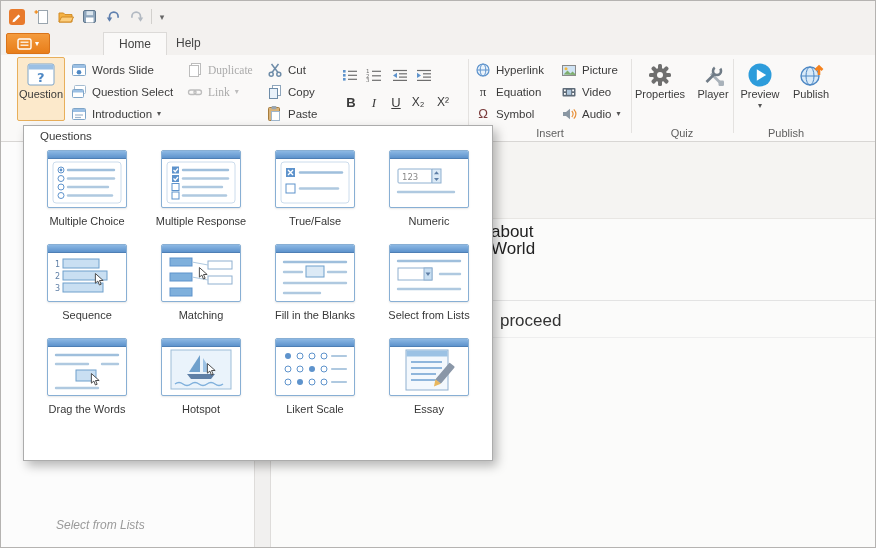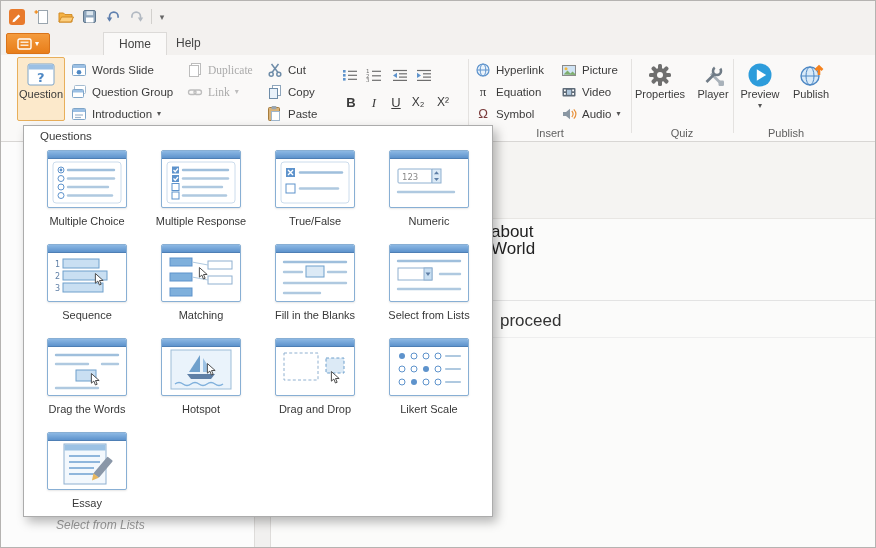--- a/index.html
+++ b/index.html
@@ -52,21 +52,21 @@
                  border-left:1px solid #DEDCDA; border-right:1px solid #DEDCDA; z-index:1; }
   .workspace   { position:absolute; left:270px; top:141px; right:0; bottom:0; background:#FBFBFA; z-index:1; }
   .ws-header   { position:absolute; left:0; top:0; right:0; height:77px; background:#F5F4F2;
                  border-bottom:1px solid #E8E6E3; }
   .frag { position:absolute; font-size:17px; color:#222; z-index:2; white-space:nowrap; }
   .ws-line { position:absolute; height:1px; z-index:2; }
   .list-item-text { position:absolute; left:55px; top:517px; font-size:12px; font-style:italic;
                     color:#9A9A9A; z-index:2; white-space:nowrap; }
 
   
-  .qpanel { position:absolute; left:22px; top:124px; width:470px; height:392px; background:#FFFFFF;
+  .qpanel { position:absolute; left:22px; top:124px; width:470px; height:336px; background:#FFFFFF;
             border:1px solid #ACACAC; box-shadow:4px 5px 10px rgba(0,0,0,0.28); z-index:20; }
   .qpanel-title { position:absolute; left:16px; top:4px; font-size:11.5px; color:#3A3A3A; }
   .qgrid { position:absolute; left:6px; top:20px; width:458px; display:grid;
            grid-template-columns:repeat(4,114px); grid-auto-rows:94px; justify-items:center; }
   .qitem { width:112px; text-align:center; padding-top:4px; cursor:default; }
   .qicon { width:80px; height:58px; margin:0 auto; border:1px solid #88AFD4; background:#fff;
            border-radius:2px; box-shadow:0 1px 2px rgba(0,0,0,0.10); overflow:hidden; }
   .qbar { height:8px; background:linear-gradient(#8CB8E4,#5E93CC); border-bottom:1px solid #4E7FB5; }
   .qlabel { margin-top:7px; font-size:11px; color:#383838; white-space:nowrap; }
 
@@ -159,21 +159,21 @@
         <circle cx="8" cy="10.2" r="2.3" fill="#4E88C4"></circle>
         </svg>
       <span>Words Slide</span>
     </div>
     <div class="rs" style="left:70px;top:27px">
       <svg width="16" height="16">
         <rect x="3.5" y="1.5" width="11" height="8" rx="1" fill="#fff" stroke="#A5BCD0"></rect>
         <rect x="1.5" y="5.5" width="11" height="8" rx="1" fill="#fff" stroke="#7FA5C8"></rect>
         <rect x="2" y="6" width="10" height="2.5" fill="#9CC0E4"></rect>
         </svg>
-      <span>Question Group</span>
+      <span>Question Select</span>
     </div>
     <div class="rs" style="left:70px;top:49px">
       <svg width="16" height="16">
         <rect x="1.5" y="2.5" width="13" height="11" rx="1" fill="#fff" stroke="#7FA5C8"></rect>
         <rect x="2" y="3" width="12" height="3" fill="#9CC0E4"></rect>
         <line x1="4" y1="9" x2="12" y2="9" stroke="#9FB6CC" stroke-width="1.2"></line>
         <line x1="4" y1="11.5" x2="10" y2="11.5" stroke="#9FB6CC" stroke-width="1.2"></line>
         </svg>
       <span>Introduction</span>
       <span class="arrow">▾</span>
@@ -512,29 +512,20 @@
             <rect x="9" y="3" width="60" height="39" fill="#EAF3FB" stroke="#9DBDD8"></rect>
             <path d="M38 8 L38 25 L27 25 Z" fill="#6FA0CC"></path>
             <path d="M41 11 L41 25 L50 25 Z" fill="#9CC2E4"></path>
             <path d="M25 27 h28 l-4 5 h-20 z" fill="#5E7FA6"></path>
             <path d="M13 37 q4 -3 8 0 t8 0 t8 0 t8 0 t8 0 t8 0" stroke="#7FB0DC" fill="none" stroke-width="1.4"></path>
             <use href="#cur" x="44" y="16" width="11" height="13"></use>
           </svg></div>
         <div class="qlabel">Hotspot</div>
       </div>
 
-      <div class="qitem">
-        <div class="qicon"><div class="qbar"></div>
-          <svg width="78" height="48">
-            <rect x="8" y="6" width="34" height="27" fill="none" stroke="#8FB0D0" stroke-dasharray="3 2.2"></rect>
-            <rect x="50" y="11" width="18" height="15" fill="#DCEAF6" stroke="#6FA0CC" stroke-dasharray="3 2.2"></rect>
-            <use href="#cur" x="54" y="24" width="11" height="13"></use>
-          </svg></div>
-        <div class="qlabel">Drag and Drop</div>
-      </div>
 
       <div class="qitem">
         <div class="qicon"><div class="qbar"></div>
           <svg width="78" height="48">
             <circle cx="12" cy="9" r="3" fill="#5E93CC"></circle>
               <circle cx="24" cy="9" r="3" fill="none" stroke="#5E93CC"></circle>
             <circle cx="36" cy="9" r="3" fill="none" stroke="#5E93CC"></circle>
               <circle cx="48" cy="9" r="3" fill="none" stroke="#5E93CC"></circle>
             <line x1="56" y1="9" x2="70" y2="9" stroke="#AFC9E0" stroke-width="2.2" stroke-linecap="round"></line>
             <circle cx="12" cy="22" r="3" fill="none" stroke="#5E93CC"></circle>

